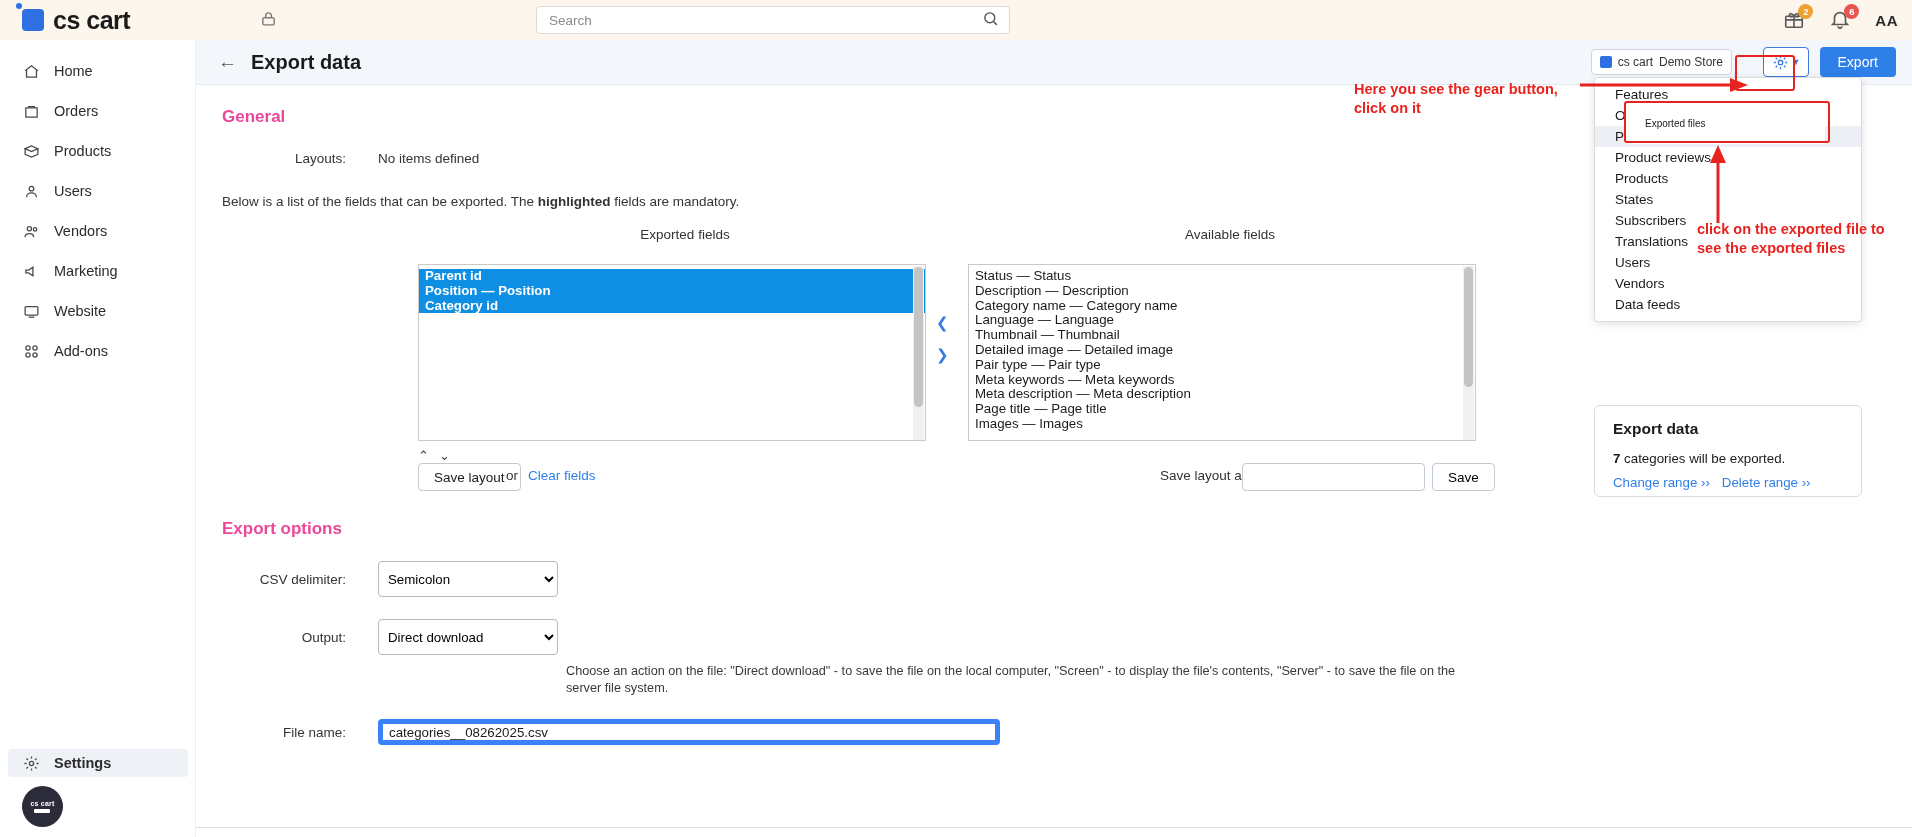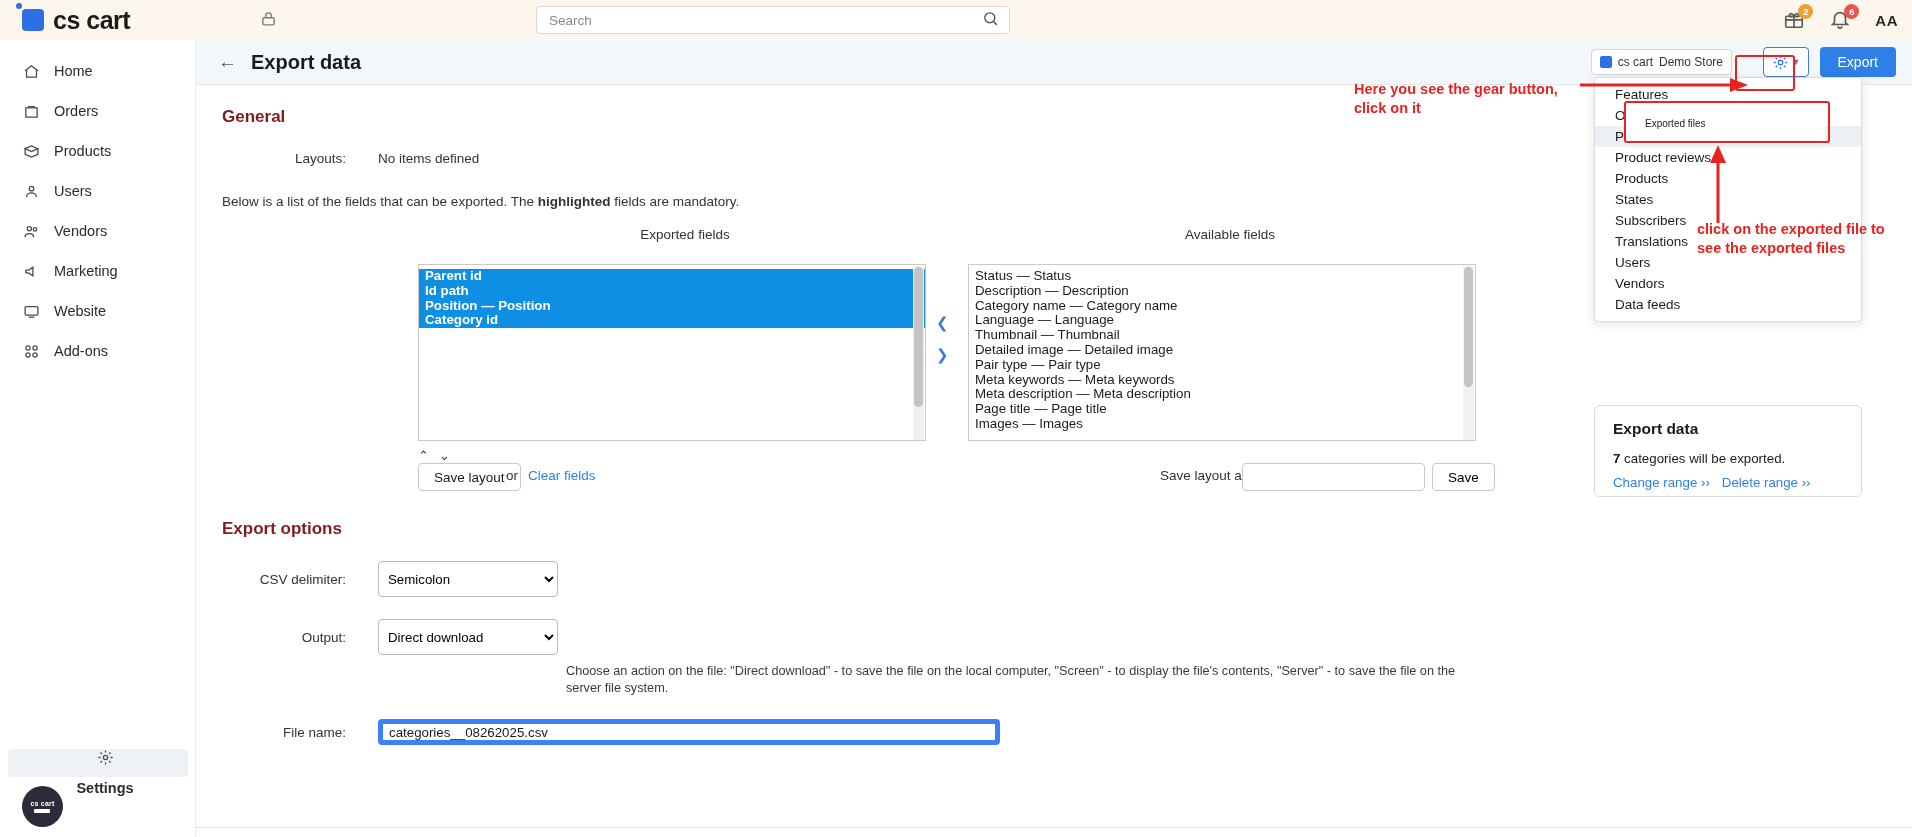--- a/index.html
+++ b/index.html
@@ -61,21 +61,21 @@
   .nav-item {
     display: flex; align-items: center; height: 26px; padding-left: 22px; margin-top: 0;
     font-size: 14.5px; color: #2b2b2b; gap: 14px; cursor: default;
   }
   .nav-list { padding-top: 10px; display: flex; flex-direction: column; gap: 0; }
   .nav-item { margin-bottom: 0; height: 26px; }
   .nav-ico { width: 18px; height: 18px; color: #4a4a4a; display:flex; align-items:center; justify-content:center;}
   .settings-item {
     position: absolute; bottom: 60px; left: 8px; width: 180px; height: 28px;
     background: #eef1f5; border-radius: 4px; display: flex; align-items: center;
-    gap: 14px; padding-left: 14px; font-size: 14.5px; font-weight: 700; color: #2b2b2b; flex-direction: column;
+    gap: 14px; padding-left: 14px; font-size: 14.5px; font-weight: 700; color: #2b2b2b;
   }
   .chat-bubble {
     position: absolute; bottom: 10px; left: 22px; width: 41px; height: 41px;
     background: #2b2b3a; border-radius: 50%; display:flex; align-items:center; justify-content:center;
   }
   .chat-bubble .cb-logo { color:#fff; font-size:7px; font-weight:700; letter-spacing:.2px;}
   .chat-bubble .cb-bar { display:block; width:16px; height:4px; background:#fff; border-radius:1px; margin-top:2px;}
   
   .page-header {
     position: absolute; top: 40px; left: 196px; width: 1716px; height: 45px;
@@ -97,21 +97,21 @@
     display: flex; align-items: center; justify-content: center; gap: 3px; color: #3d7be0;
   }
   .export-btn {
     position: absolute; right: 16px; top: 7px; height: 30px; padding: 0 18px;
     background: #2f7fe8; color: #fff; border-radius: 4px; border: none;
     font-size: 14px; display: flex; align-items: center; justify-content: center;
     font-family: "Liberation Sans", sans-serif;
   }
   
   .content { position: absolute; top: 85px; left: 196px; width: 1360px; height: 752px; background: #fff; }
-  .section-title { font-size: 17px; font-weight: 700; color: #7f1d1d; margin: 22px 0 0 26px; }
+  .section-title { font-size: 17px; font-weight: 700; color: #ec4899; margin: 22px 0 0 26px; }
   .row-layouts { display: flex; align-items: center; margin: 24px 0 0 0; }
   .lbl { width: 150px; text-align: right; font-size: 13.5px; color: #333; }
   .val { margin-left: 32px; font-size: 13.5px; color: #333; }
   .desc-line { margin: 28px 0 16px 26px; font-size: 13.5px; color: #333; }
   .desc-line b { font-weight: 700; }
   .cols-head { position: relative; height: 20px; margin-top: 18px; }
   .cols-head .ch1 { position: absolute; left: 245px; width: 488px; text-align: center; font-size: 13.5px; }
   .cols-head .ch2 { position: absolute; left: 790px; width: 488px; text-align: center; font-size: 13.5px; }
   .panes { position: relative; margin-top: 17px; height: 180px; }
   .pane {
@@ -379,21 +379,20 @@
 
   <div class="cols-head">
     <div class="ch1">Exported fields</div>
     <div class="ch2">Available fields</div>
   </div>
 
   <div class="panes">
     <div class="pane left">
       <div style="padding-top:4px" id="exported-list">
           <div class="opt selected">Parent id</div>
-          <div class="opt selected">Id path</div>
           <div class="opt selected">Position — Position</div>
           <div class="opt selected">Category id</div>
         </div>
       <div class="pane-scroll">
           <div class="thumb"></div>
         </div>
     </div>
 
     <div class="arrows">
       <span>❮</span>

